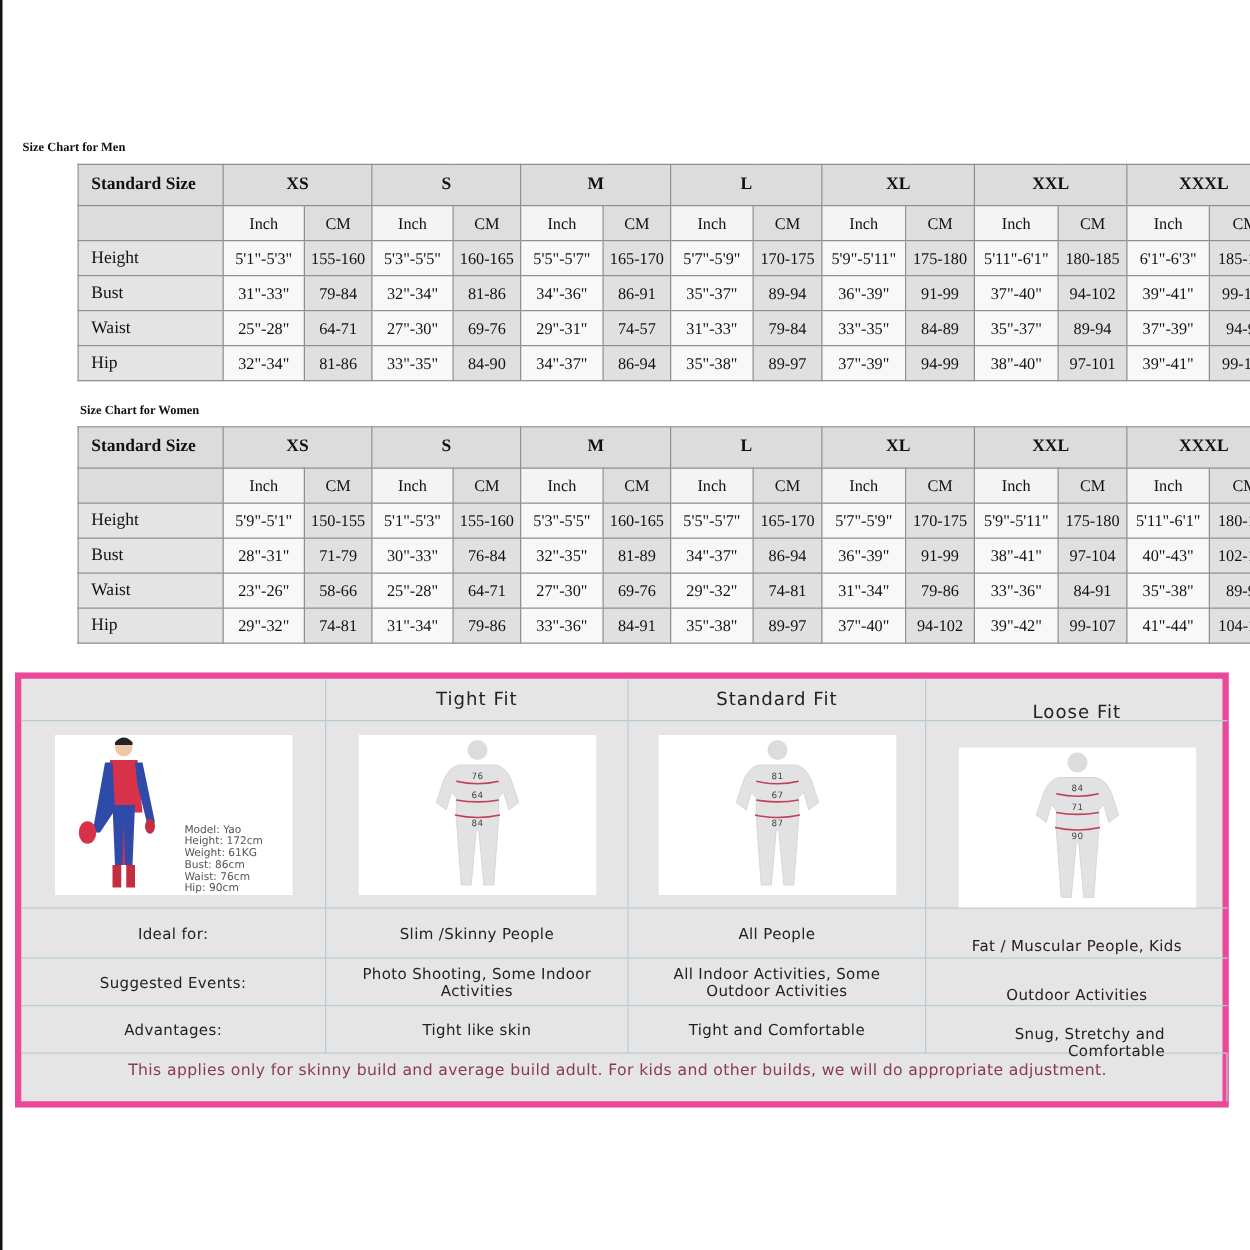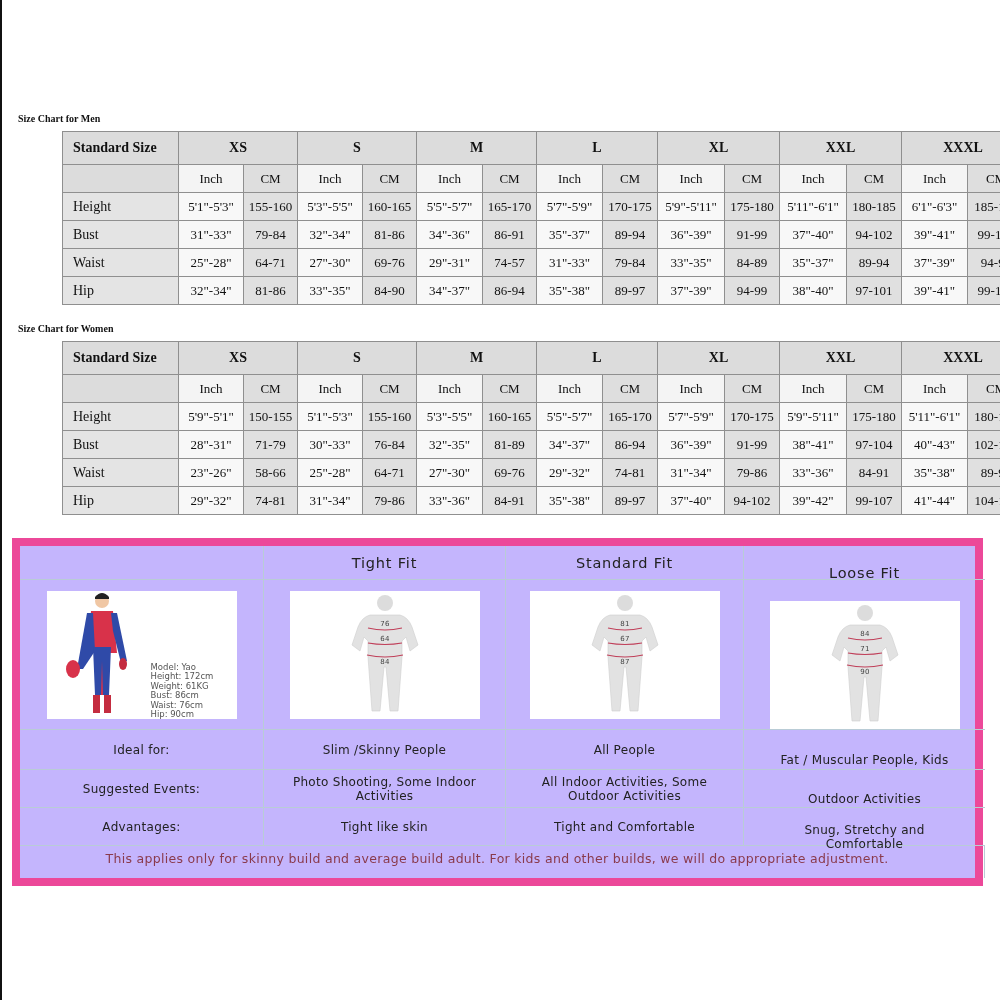--- a/index.html
+++ b/index.html
@@ -12,21 +12,21 @@
   table.size td { border: 1.5px solid #8f8f8f; text-align: center; font-size: 13px; height: 28px; padding: 0; white-space: nowrap; }
   table.size tr.hdr td { height: 33px; background: #dcdcdc; font-weight: bold; font-size: 14px; }
   table.size tr.hdr td.std { text-align: left; padding-left: 10px; }
   table.size tr.unit td { background: #f4f4f4; height: 28px; }
   table.size tr.unit td.cm { background: #dedede; }
   table.size tr.unit td.blank { background: #dcdcdc; }
   table.size td.label { background: #e4e4e4; text-align: left; padding-left: 10px; font-size: 14px; }
   table.size td.inch { background: #f8f8f8; }
   table.size td.cmv { background: #e0e0e0; }
 
-  .fit { position: absolute; left: 12px; top: 538px; width: 971px; height: 348px; border: 8px solid #ec4899; background: #c4b5fd; font-family: "DejaVu Sans", sans-serif; }
+  .fit { position: absolute; left: 12px; top: 538px; width: 971px; height: 348px; border: 5px solid #ec4899; background: #e5e5e5; font-family: "DejaVu Sans", sans-serif; }
   .fit-grid { display: grid; grid-template-columns: 244px 242px 238px 241px; grid-template-rows: 34px 150px 40px 38px 38px 1fr; height: 100%; }
   .fc { border-right: 1px solid #b9ccd6; border-bottom: 1px solid #b9ccd6; display: flex; align-items: center; justify-content: center; text-align: center; font-size: 12px; color: #222; line-height: 14px; letter-spacing: 0.3px; }
   .fc.last { border-right: none; margin-top: 21px; }
   .fc.head { font-size: 14.5px; color: #222; letter-spacing: 0.8px; }
   .note { grid-column: 1 / span 4; color: #8a3a4c; font-size: 12.5px; text-align: center; padding: 6px 30px 0 20px; line-height: 14px; letter-spacing: 0.3px; border-bottom: none; display: block; }
   .imgbox { width: 190px; height: 128px; background: #ffffff; position: relative; }
   .model-info { position: absolute; left: 104px; top: 72px; font-size: 8.5px; line-height: 9.5px; color: #555; text-align: left; letter-spacing: 0; }
   .figure-lbl { font-size: 7px; fill: #444; font-family: "DejaVu Sans", sans-serif; }
 </style>
 </head>
@@ -145,21 +145,21 @@
         <td class="inch">37"-39"</td>
         <td class="cmv">94-99</td>
         <td class="inch">38"-40"</td>
         <td class="cmv">97-101</td>
         <td class="inch">39"-41"</td>
         <td class="cmv">99-104</td>
       </tr>
     </tbody>
 </table>
 
-<div class="chart-title" style="top:323px;">Size Chart for Women</div>
+<div class="chart-title" style="top:323px;margin-left:46px;">Size Chart for Women</div>
 <table class="size" style="top:341px;">
   <colgroup>
     <col style="width:116px">
     <col style="width:65px">
       <col style="width:54px">
     <col style="width:65px">
       <col style="width:54px">
     <col style="width:66px">
       <col style="width:54px">
     <col style="width:66px">
@@ -345,17 +345,17 @@
     <div class="fc last" style="padding:0 20px;">Fat / Muscular People, Kids</div>
 
     <div class="fc">Suggested Events:</div>
     <div class="fc" style="padding:0 28px;">Photo Shooting, Some Indoor Activities</div>
     <div class="fc" style="padding:0 14px;">All Indoor Activities, Some Outdoor Activities</div>
     <div class="fc last">Outdoor Activities</div>
 
     <div class="fc">Advantages:</div>
     <div class="fc">Tight like skin</div>
     <div class="fc">Tight and Comfortable</div>
-    <div class="fc last" style="padding:0 50px;">Snug, Stretchy and Comfortable</div>
+    <div class="fc last" style="padding:0 50px;text-align:right;">Snug, Stretchy and Comfortable</div>
 
     <div class="fc note">This applies only for skinny build and average build adult. For kids and other builds, we will do appropriate adjustment.</div>
   </div>
 </div>
 
 </body></html>

